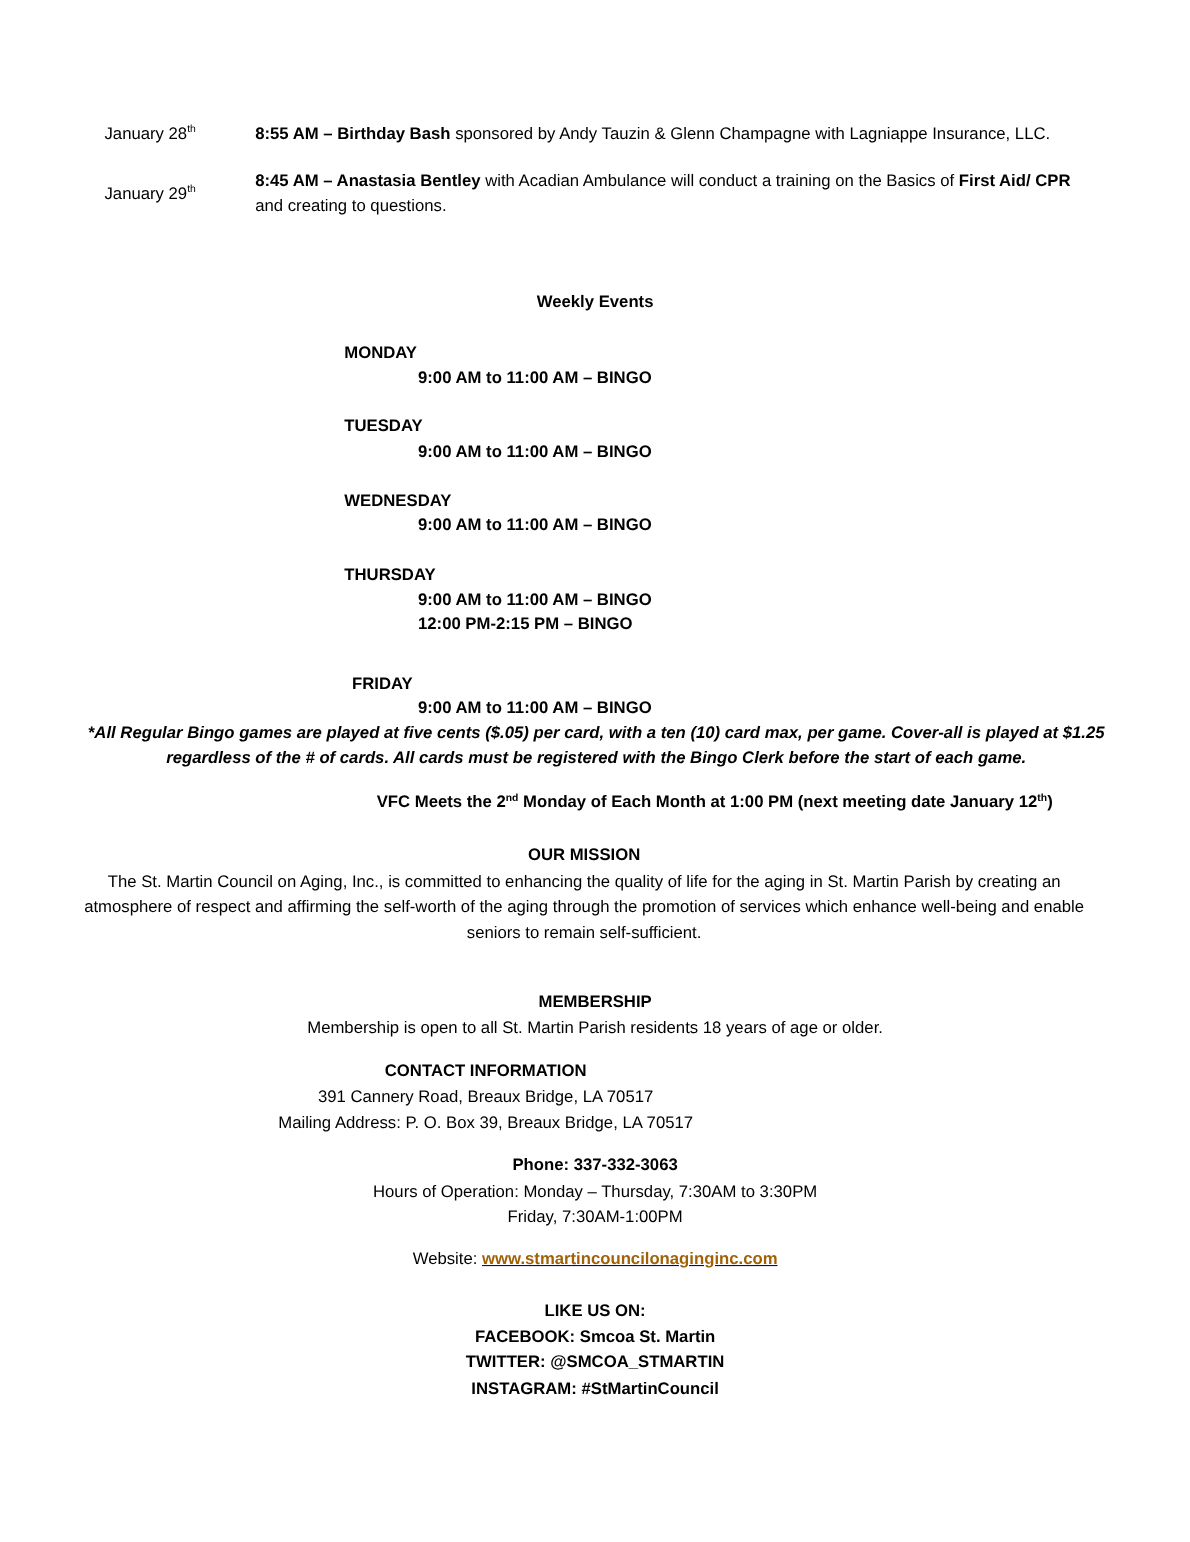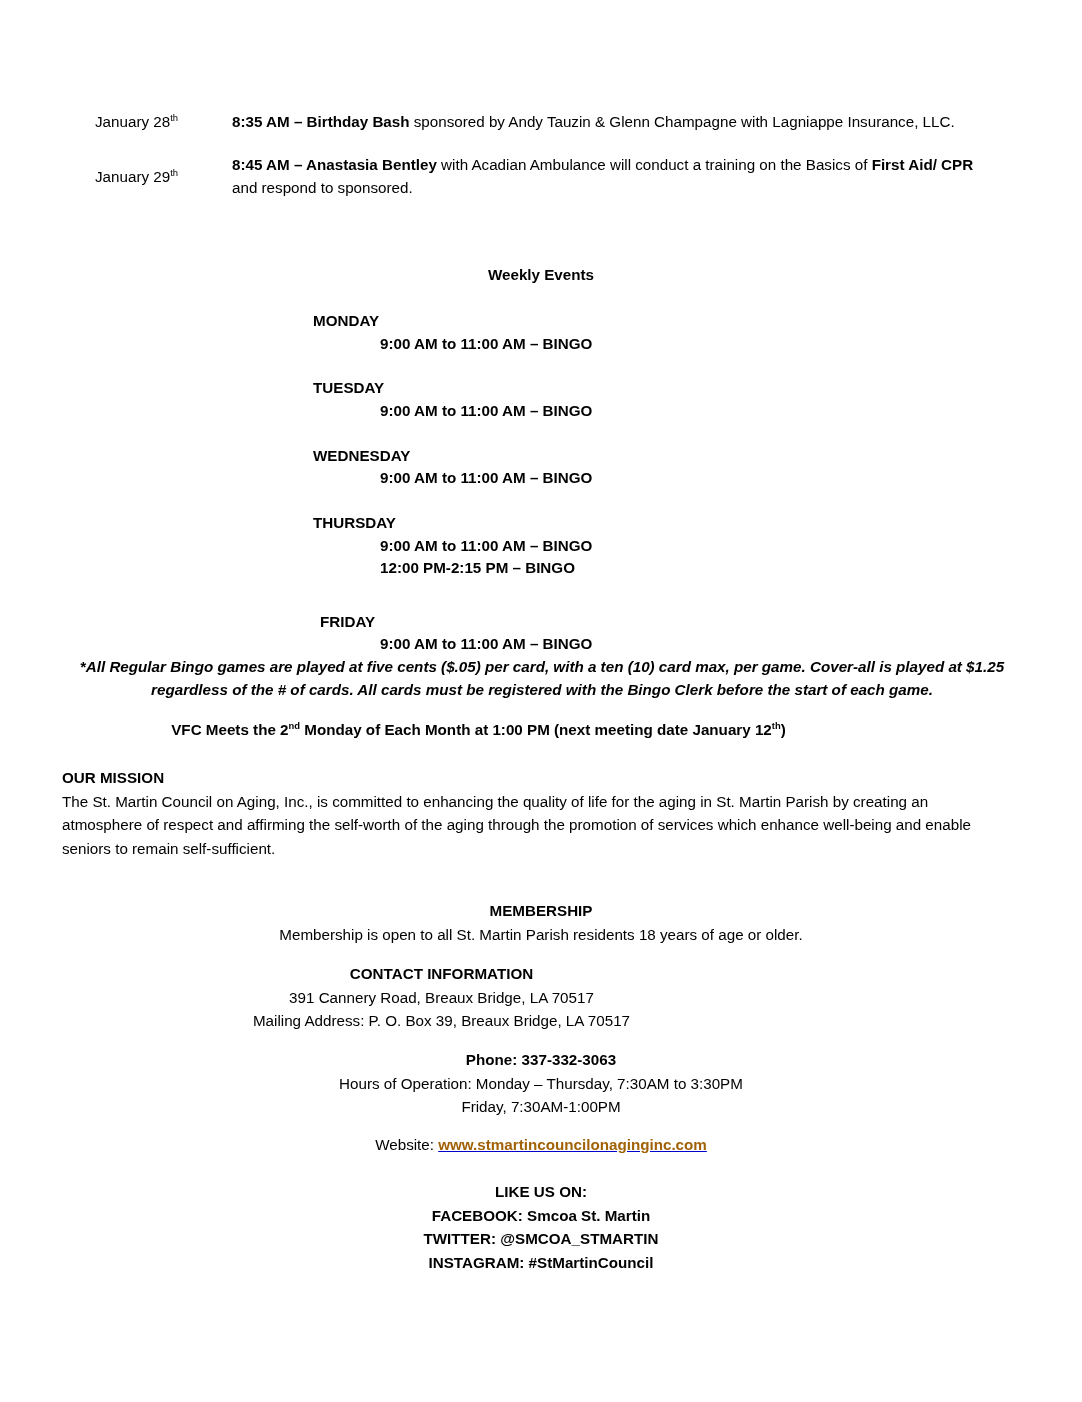--- a/index.html
+++ b/index.html
@@ -99,32 +99,32 @@
     font-weight: bold;
     line-height: 1.52;
   }
 
   
   .vfc-line {
     position: absolute;
     left: 0;
     top: 721px;
     width: 957px;
-    text-align: center;
+    text-align: right;
     font-size: 15.2px;
     font-weight: bold;
   }
 
   
   .mission-block {
     position: absolute;
     left: 62px;
     top: 766px;
     width: 938px;
-    text-align: left;
+    text-align: center;
     font-size: 15.2px;
     line-height: 1.55;
   }
   .mission-title { font-weight: bold; }
   .mission-slogan {
     font-weight: bold;
     font-style: italic;
   }
   .mission-body { font-weight: normal; }
 
@@ -191,26 +191,26 @@
 </style>
 </head>
 <body>
 
 <div class="page">
 
   <div class="events-block">
 
     <div class="event-row">
       <div class="event-date"><span>January 28</span><sup>th</sup></div>
-      <div class="event-desc"><b>8:35 AM – Birthday Bash</b><span> sponsored by Andy Tauzin &amp; Glenn Champagne with Lagniappe Insurance, LLC.</span></div>
+      <div class="event-desc"><b>8:55 AM – Birthday Bash</b><span> sponsored by Andy Tauzin &amp; Glenn Champagne with Lagniappe Insurance, LLC.</span></div>
     </div>
 
     <div class="event-row">
       <div class="event-date"><span>January 29</span><sup>th</sup></div>
-      <div class="event-desc wrap2"><b>8:45 AM – Anastasia Bentley</b><span> with Acadian Ambulance will conduct a training on the Basics of </span><b>First Aid/ CPR</b><span> and respond to sponsored.</span></div>
+      <div class="event-desc wrap2"><b>8:45 AM – Anastasia Bentley</b><span> with Acadian Ambulance will conduct a training on the Basics of </span><b>First Aid/ CPR</b><span> and creating to questions.</span></div>
     </div>
 
   </div>
 
   <div class="weekly-heading">Weekly Events</div>
 
   <div class="weekly-list">
 
     <div class="day-group">
       <div class="day-name">MONDAY</div>

